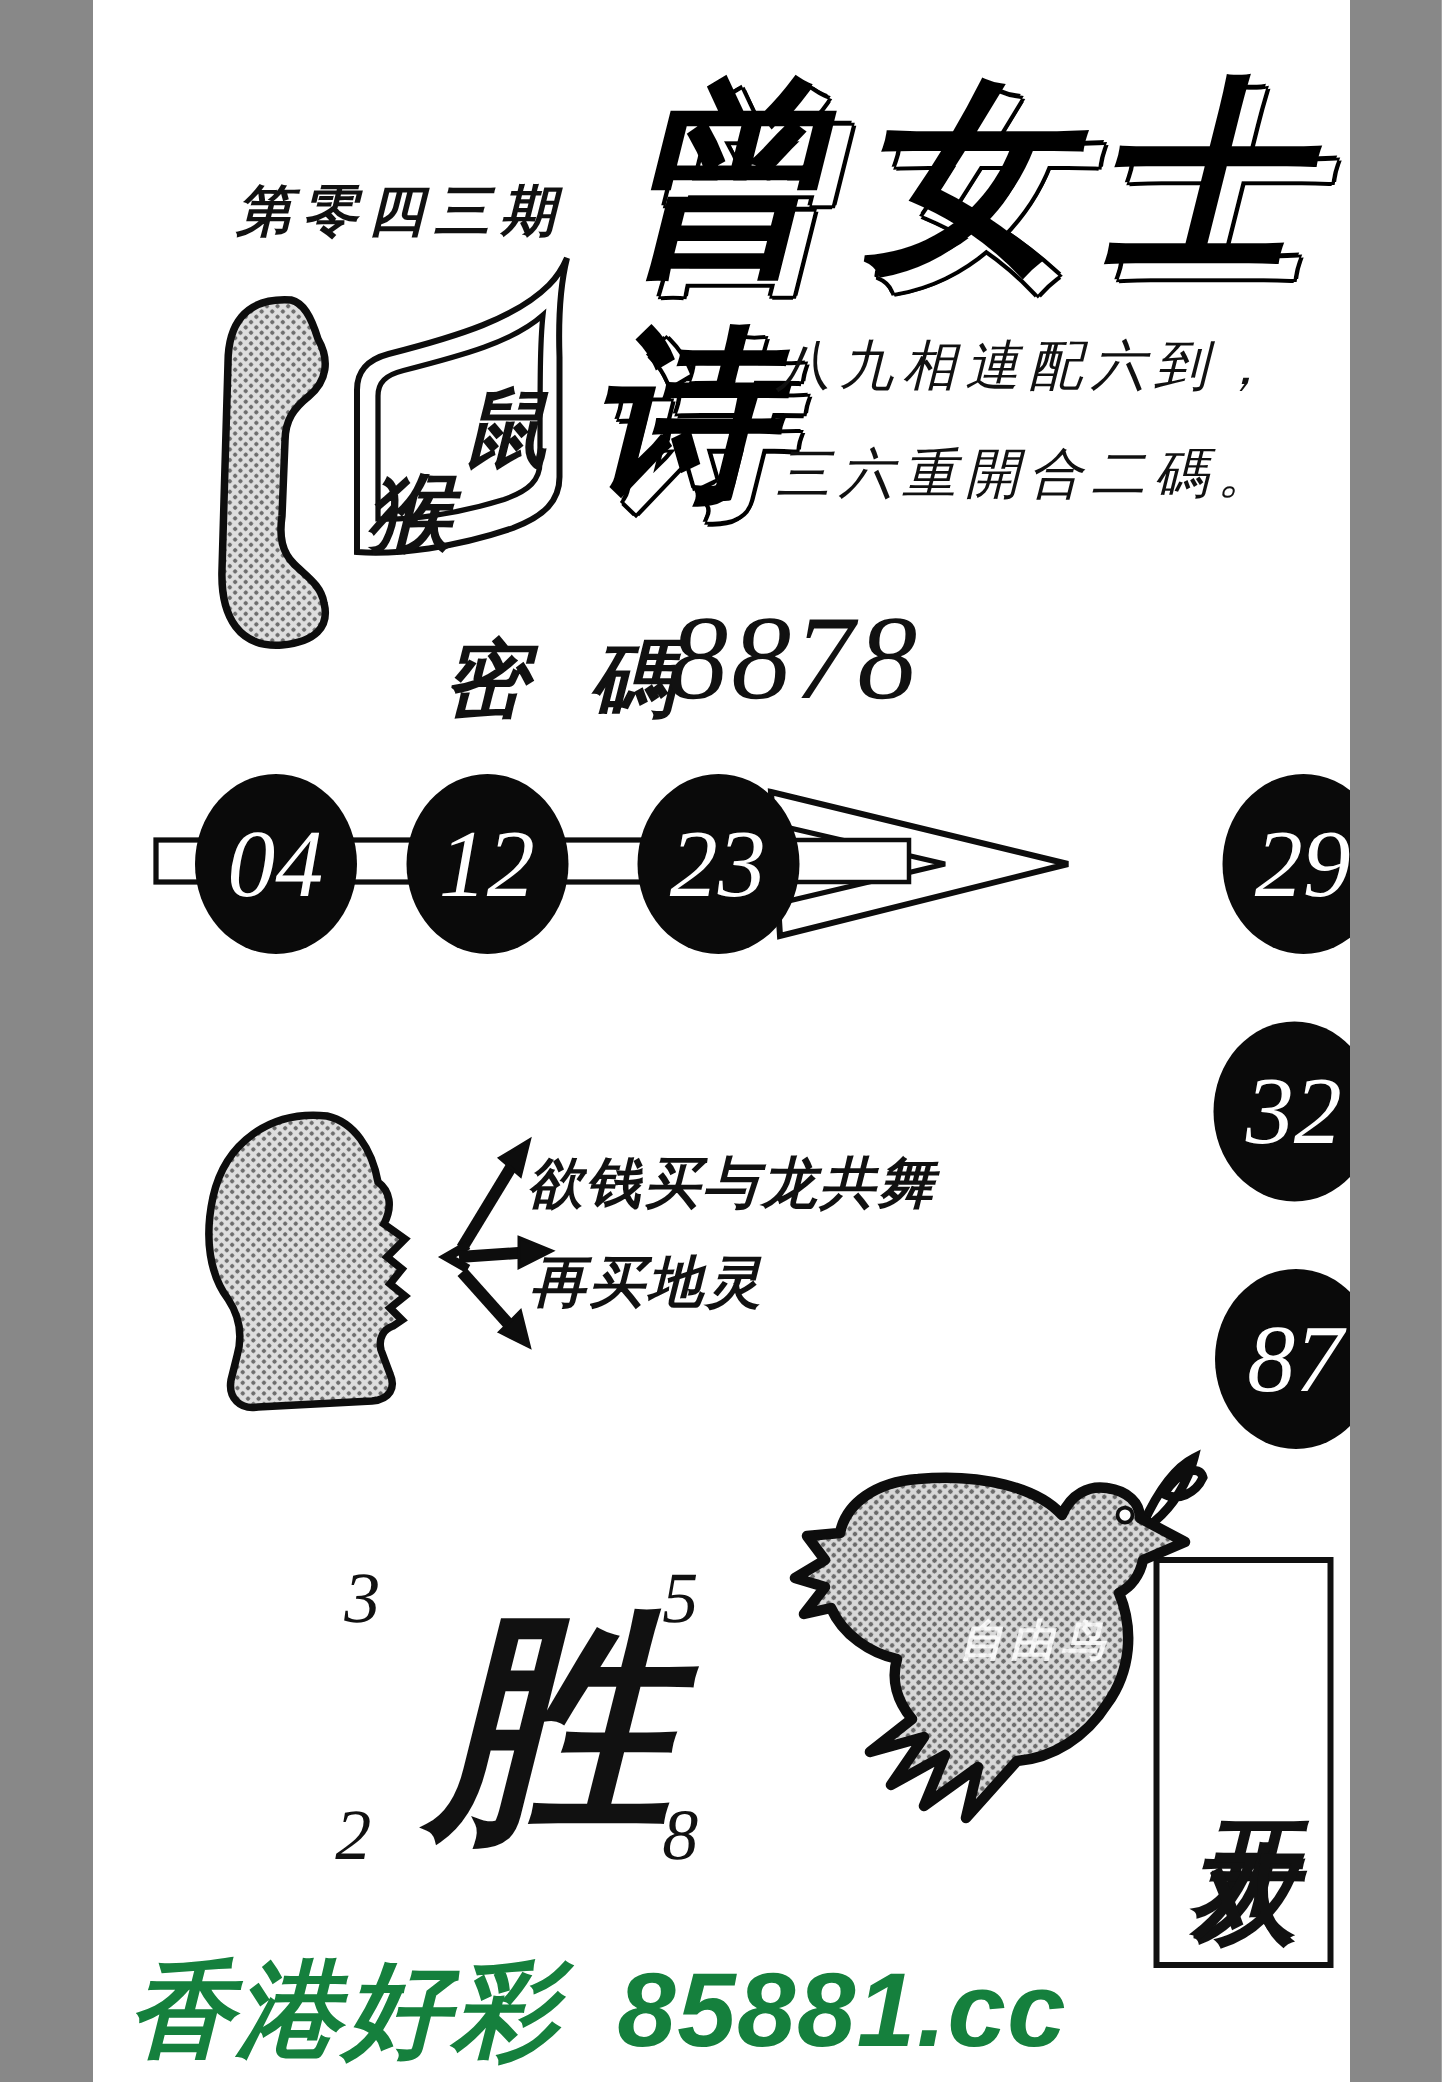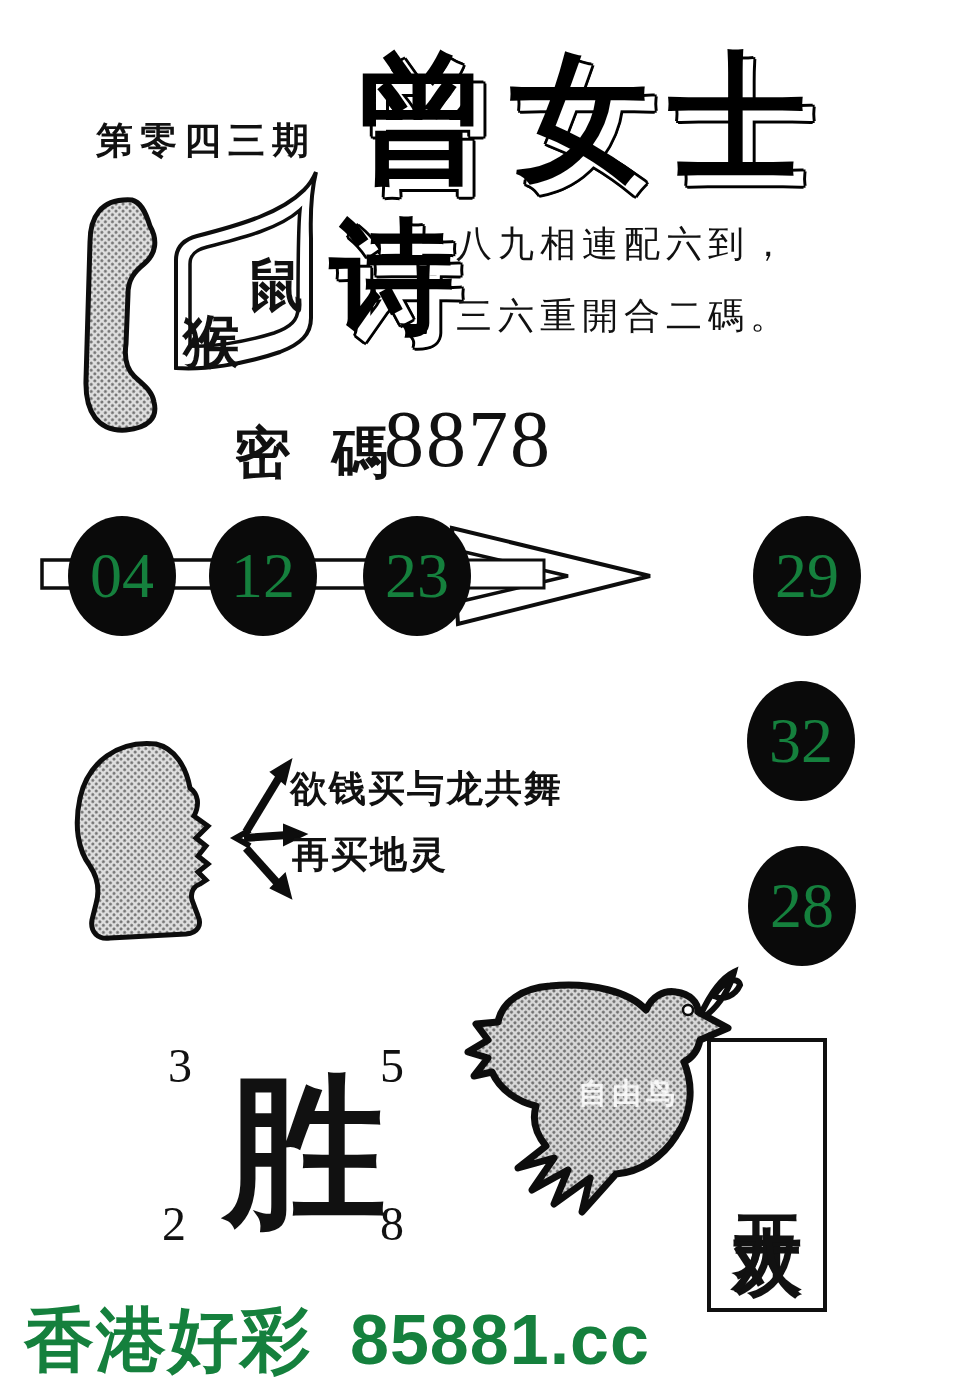--- a/index.html
+++ b/index.html
@@ -1,21 +1,22 @@
 <!DOCTYPE html>
 <html><head>
 <meta charset="utf-8">
 <style>
   html,body{margin:0;padding:0;background:#888;}
   .serif{font-family:"Liberation Serif","DejaVu Serif",serif;}
   .sans{font-family:"Liberation Sans","DejaVu Sans",sans-serif;}
   #sheet{
-    position:relative;width:961px;height:1388px;background:#ffffff;
+    position:relative;width:838px;height:1388px;background:#ffffff;
     margin:0 auto;overflow:hidden;color:#111;
     font-family:"Liberation Serif","DejaVu Serif",serif;
+    font-style:italic;
   }
   .abs{position:absolute;}
   
   .issue{left:96px;top:116px;font-size:37px;font-weight:600;letter-spacing:7px;}
   
   .big3d{font-weight:800;white-space:nowrap;}
   .big3d .shadow{
     position:absolute;left:10px;top:10px;color:#fff;
     text-shadow:3px 0 #000,-3px 0 #000,0 3px #000,0 -3px #000,2px 2px #000,-2px -2px #000,2px -2px #000,-2px 2px #000;
   }
@@ -24,21 +25,21 @@
   .poem-wrap{left:330px;top:196px;width:140px;height:170px;font-size:124px;}
   
   .zodiac{font-size:57px;font-weight:600;}
   
   .verse{font-size:36px;font-weight:500;letter-spacing:6px;white-space:nowrap;}
   
   .pw-label{left:234px;top:416px;font-size:56px;font-weight:800;letter-spacing:14px;}
   .pw-value{left:384px;top:394px;font-size:80px;font-weight:500;letter-spacing:2px;}
   
   .ball{
-    width:108px;height:120px;border-radius:50%;background:#0a0a0a;color:#15803d;
+    width:108px;height:120px;border-radius:50%;background:#0a0a0a;color:#ffffff;
     display:flex;align-items:center;justify-content:center;
     font-size:64px;font-family:"Liberation Serif","DejaVu Serif",serif;z-index:2;
   }
   
   .speech{font-size:37px;font-weight:600;letter-spacing:2px;white-space:nowrap;}
   
   .cornernum{font-size:48px;}
   .winchar{left:224px;top:1044px;font-size:162px;font-weight:800;}
   
   .verdict{
@@ -109,21 +110,21 @@
     <polygon points="428,52 540,78 430,104" fill="#ffffff" stroke="#0d0d0d" stroke-width="3.5"></polygon>
     <rect x="420" y="62" width="96" height="28" fill="#ffffff" stroke="#0d0d0d" stroke-width="3"></rect>
   </svg>
 
   <div class="abs ball" style="left:68px;top:516px;">04</div>
   <div class="abs ball" style="left:209px;top:516px;">12</div>
   <div class="abs ball" style="left:363px;top:516px;">23</div>
 
   <div class="abs ball" style="left:753px;top:516px;">29</div>
   <div class="abs ball" style="left:747px;top:681px;">32</div>
-  <div class="abs ball" style="left:748px;top:846px;">28</div>
+  <div class="abs ball" style="left:748px;top:846px;">87</div>
 
   <svg class="abs" style="left:68px;top:738px;" width="240" height="210" viewBox="0 0 240 210">
     <defs>
       <pattern id="htHead" width="5" height="5" patternUnits="userSpaceOnUse" patternTransform="rotate(45)">
         <rect width="5" height="5" fill="#dedede"></rect>
         <circle cx="2.5" cy="2.5" r="1.4" fill="#6d6d6d"></circle>
       </pattern>
     </defs>
     <path d="M88,6 C50,2 20,24 12,60 C6,88 10,112 22,128 C30,140 32,152 28,166 L24,182 C22,194 30,202 42,200 L118,196 C130,195 134,187 130,178 L124,162 C122,154 126,148 132,146 L138,142 L130,134 L140,126 L130,118 L138,108 L128,100 L140,88 L126,78 C132,66 130,56 122,50 C118,28 106,10 88,6 Z" fill="url(#htHead)" stroke="#0d0d0d" stroke-width="5"></path>
     <g stroke="#0d0d0d" fill="#0d0d0d">

